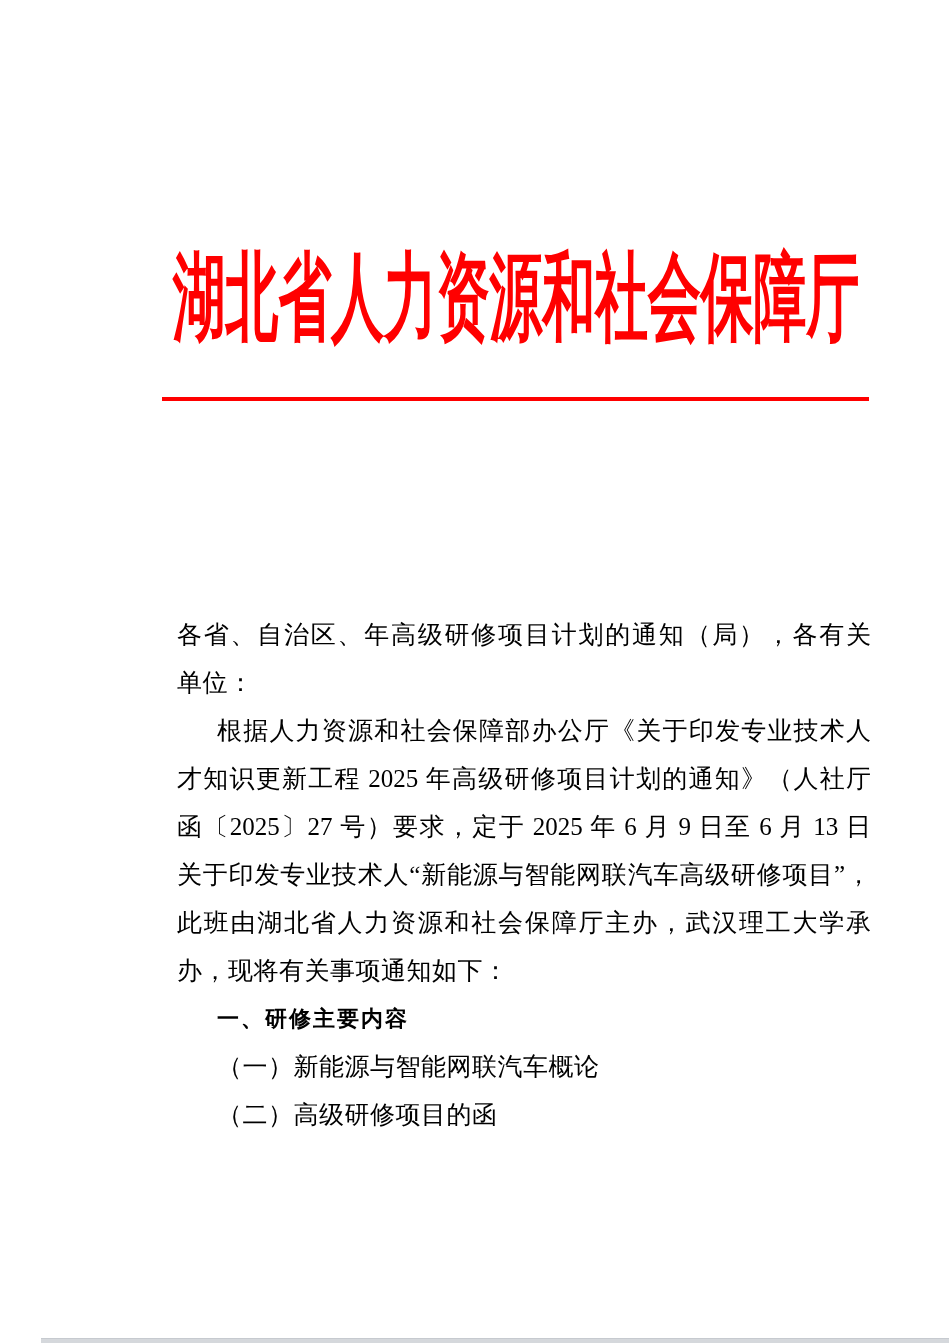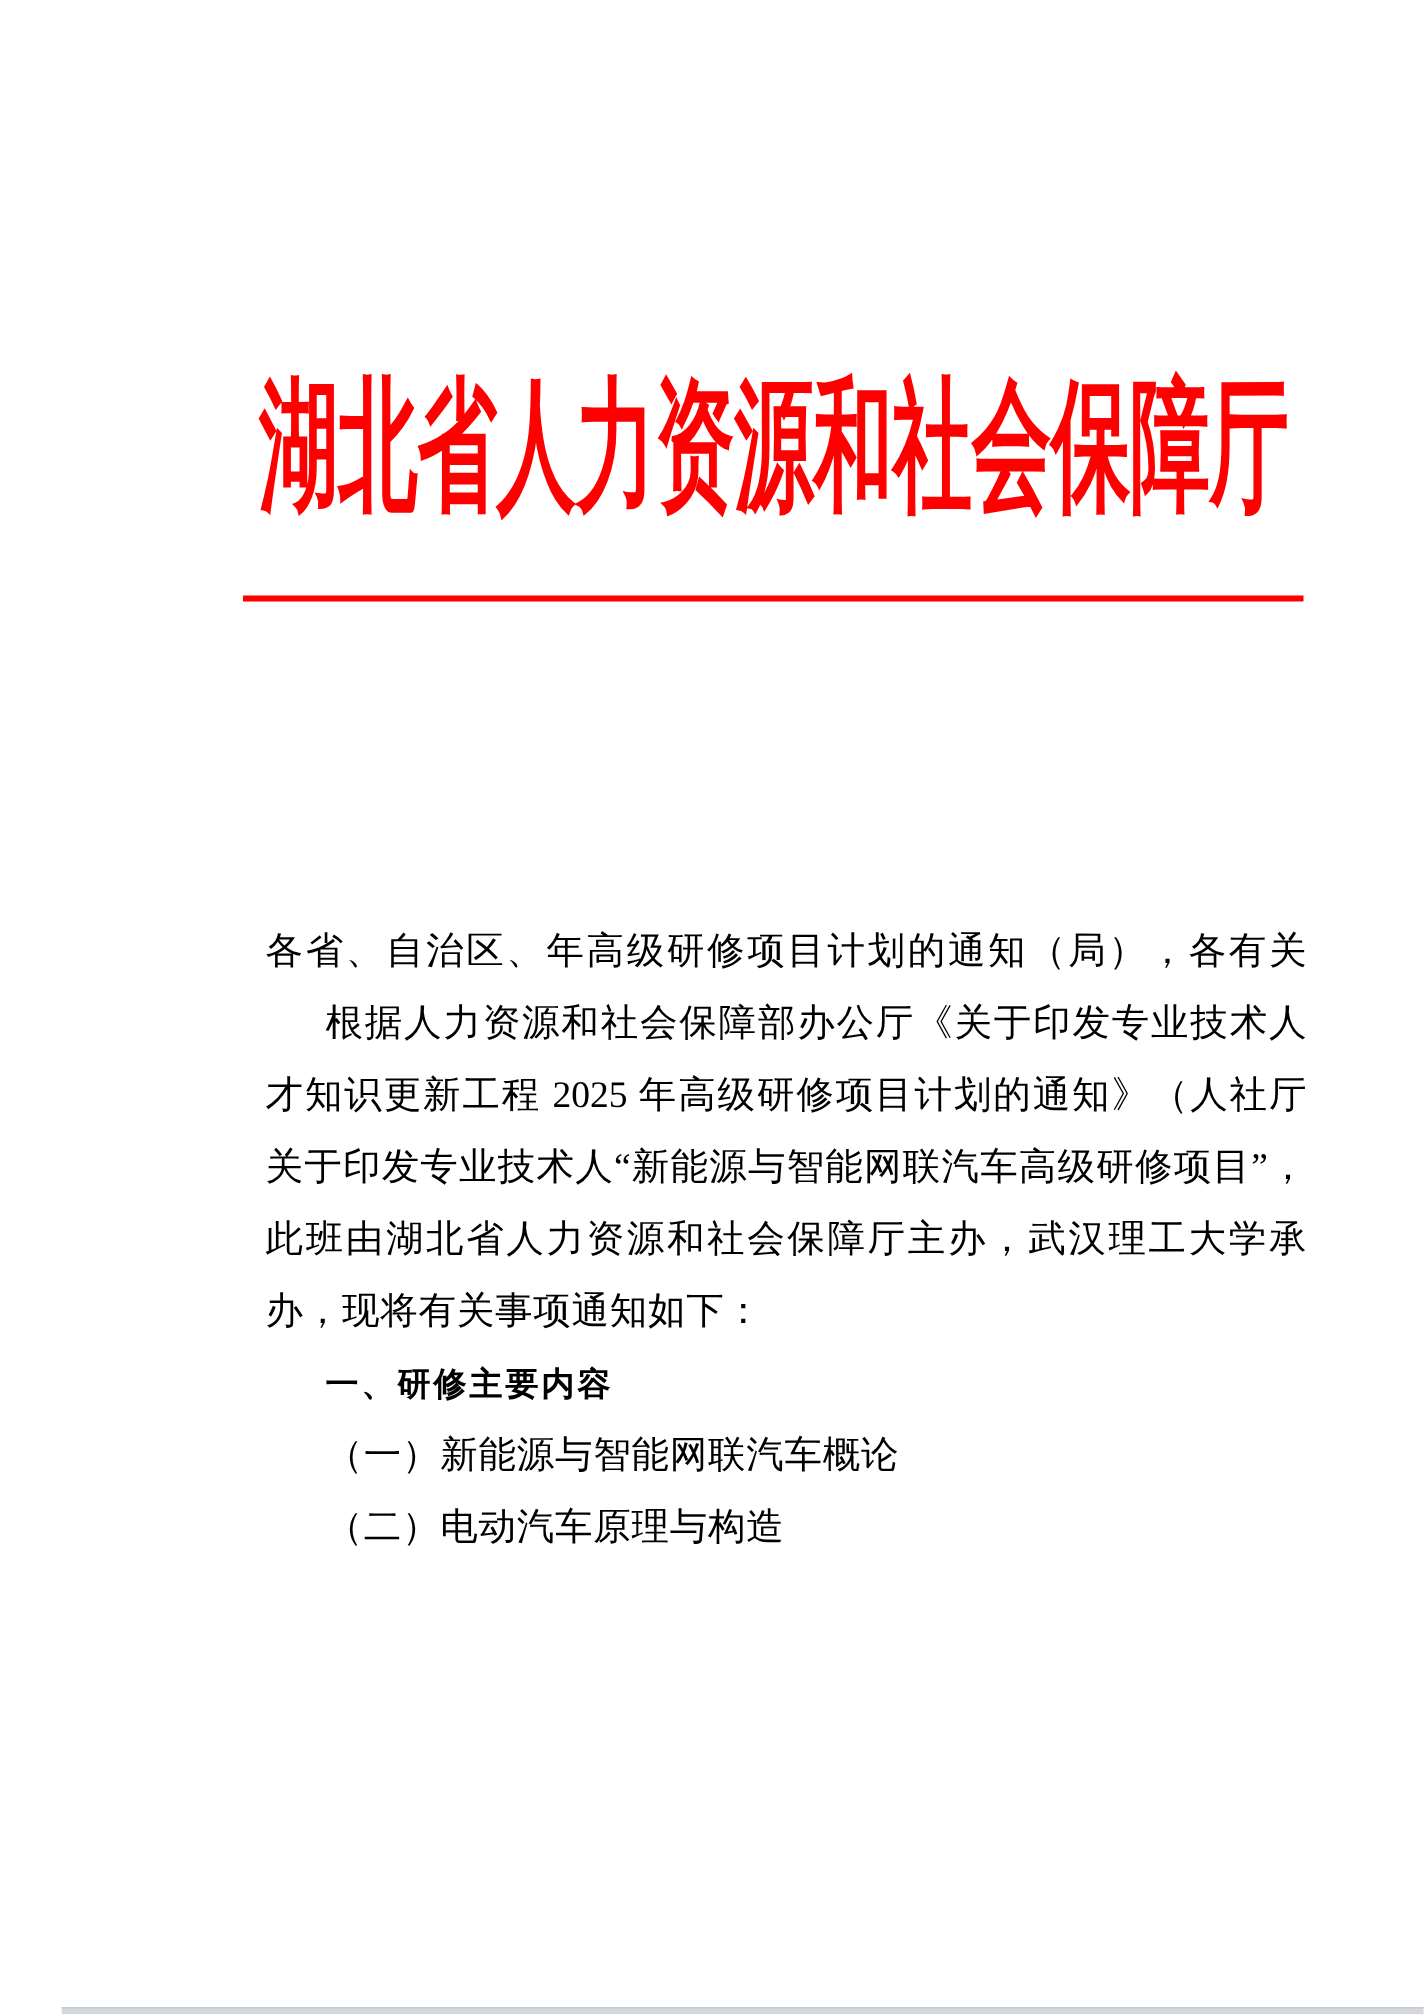--- a/index.html
+++ b/index.html
@@ -110,25 +110,27 @@
 
   <div class="letterhead">
     <div class="letterhead-text">湖北省人力资源和社会保障厅</div>
   </div>
 
   <div class="divider"></div>
 
 
   <div class="body-text">
     <div class="line fill">各省、自治区、年高级研修项目计划的通知（局），各有关</div>
+    <div class="line">单位：</div>
     <div class="line fill indent">根据人力资源和社会保障部办公厅《关于印发专业技术人</div>
     <div class="line fill">才知识更新工程 2025 年高级研修项目计划的通知》（人社厅</div>
+    <div class="line fill">函〔2025〕27 号）要求，定于 2025 年 6 月 9 日至 6 月 13 日</div>
     <div class="line fill">关于印发专业技术人“新能源与智能网联汽车高级研修项目”，</div>
     <div class="line fill">此班由湖北省人力资源和社会保障厅主办，武汉理工大学承</div>
     <div class="line">办，现将有关事项通知如下：</div>
     <div class="line heading indent">一、研修主要内容</div>
     <div class="line indent">（一）新能源与智能网联汽车概论</div>
-    <div class="line indent">（二）电动汽车原理与构造</div>
+    <div class="line indent">（二）高级研修项目的函</div>
   </div>
 
   <div class="bottom-edge"></div>
 
 </div>
 
 </body></html>

